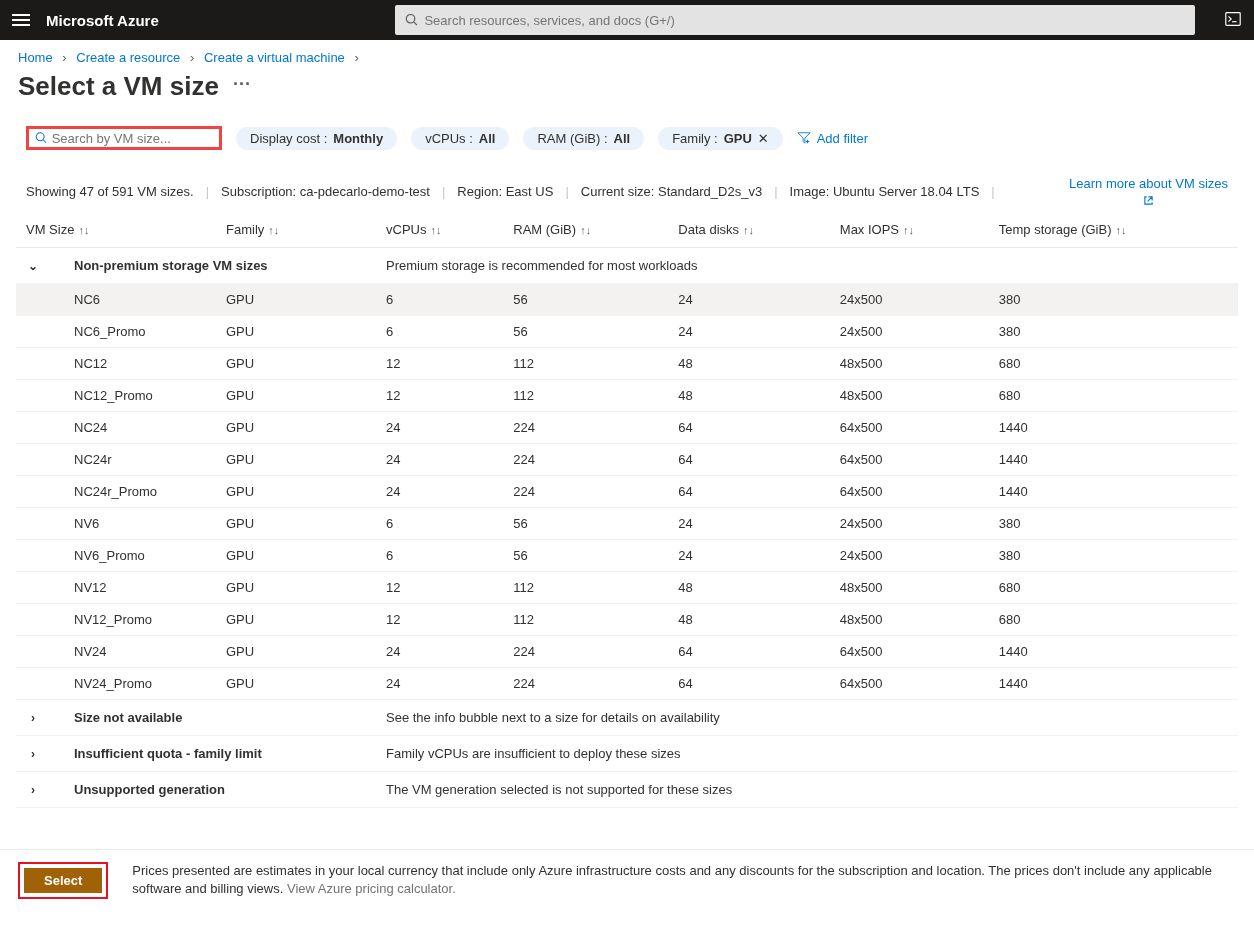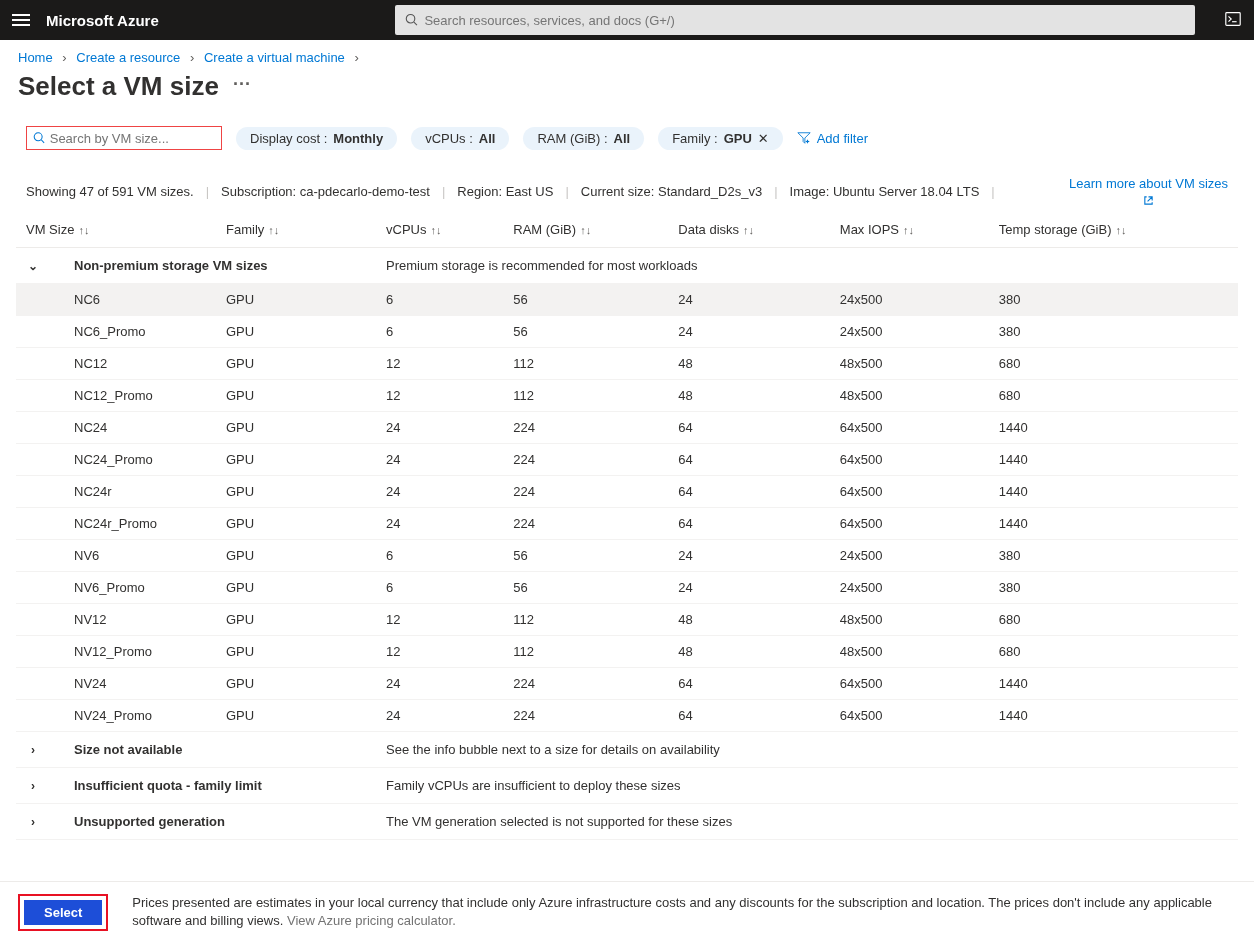--- a/index.html
+++ b/index.html
@@ -20,21 +20,21 @@
 .breadcrumb { padding: 10px 18px 4px; font-size: 13px; color: #0078d4; }
 .breadcrumb span.sep { color: #605e5c; margin: 0 6px; }
 .breadcrumb a { color: #0078d4; text-decoration: none; cursor: pointer; }
 
 
 .page-title { padding: 2px 18px 14px; font-size: 26px; font-weight: 600; display: flex; align-items: center; gap: 14px; }
 .more-dots { font-size: 18px; color: #605e5c; cursor: pointer; position: relative; top: -2px; }
 
 
 .filters { padding: 10px 26px 16px; display: flex; align-items: center; gap: 14px; flex-wrap: wrap; }
-.search-field { border: 1px solid #ef4444; height: 24px; width: 196px; display: flex; align-items: center; padding: 0 6px; }
+.search-field { border: 3px solid #ef4444; height: 24px; width: 196px; display: flex; align-items: center; padding: 0 6px; }
 .search-field svg { width: 14px; height: 14px; stroke: #0078d4; fill: none; }
 .search-field input { border: 0; outline: none; font-size: 13px; margin-left: 4px; width: 100%; }
 .pill { background: #eaf3fb; border-radius: 16px; padding: 4px 14px; font-size: 13px; color: #323130; cursor: pointer; display: inline-flex; align-items: flex-end; gap: 6px; }
 .pill b { font-weight: 600; }
 .pill .x { cursor: pointer; font-weight: 400; }
 .add-filter { color: #0078d4; display: inline-flex; align-items: center; gap: 6px; cursor: pointer; }
 .add-filter svg { width: 14px; height: 14px; stroke: #0078d4; fill: none; }
 
 
 .info-row { padding: 10px 26px; font-size: 13px; display: flex; align-items: center; gap: 12px; flex-wrap: wrap; color: #323130; }
@@ -56,21 +56,21 @@
 tr.datarow td:first-child { padding-left: 58px; }
 tr.datarow { cursor: pointer; }
 .c1 { width: 200px; }
 .c2 { width: 160px; }
 .col-sub { padding-left: 28px; }
 
 
 .bottom-gap { height: 40px; border-bottom: 1px solid #edebe9; margin-top: 2px; }
 .footer { display: flex; align-items: flex-start; gap: 24px; padding: 12px 18px 12px; font-size: 13px; }
 .select-btn-wrap { border: 2px solid #e81123; padding: 4px; }
-.select-btn { background: #1d4ed8; color: #fff; border: 0; padding: 5px 20px; font-size: 13px; cursor: pointer; font-weight: 600; }
+.select-btn { background: #a16207; color: #fff; border: 0; padding: 5px 20px; font-size: 13px; cursor: pointer; font-weight: 600; }
 .footer-text { color: #323130; line-height: 1.4; }
 .footer-text a { color: #737373; text-decoration: none; cursor: pointer; }
 </style>
 </head>
 <body>
 
 <div class="topbar">
   <div class="hamburger">
     <span></span>
       <span></span>
@@ -218,29 +218,20 @@
         <tr class="datarow">
           <td>NC24</td>
           <td>GPU</td>
           <td>24</td>
           <td>224</td>
           <td>64</td>
           <td>64x500</td>
           <td>1440</td>
         </tr>
         <tr class="datarow">
-          <td>NC24_Promo</td>
-          <td>GPU</td>
-          <td>24</td>
-          <td>224</td>
-          <td>64</td>
-          <td>64x500</td>
-          <td>1440</td>
-        </tr>
-        <tr class="datarow">
           <td>NC24r</td>
           <td>GPU</td>
           <td>24</td>
           <td>224</td>
           <td>64</td>
           <td>64x500</td>
           <td>1440</td>
         </tr>
         <tr class="datarow">
           <td>NC24r_Promo</td>

